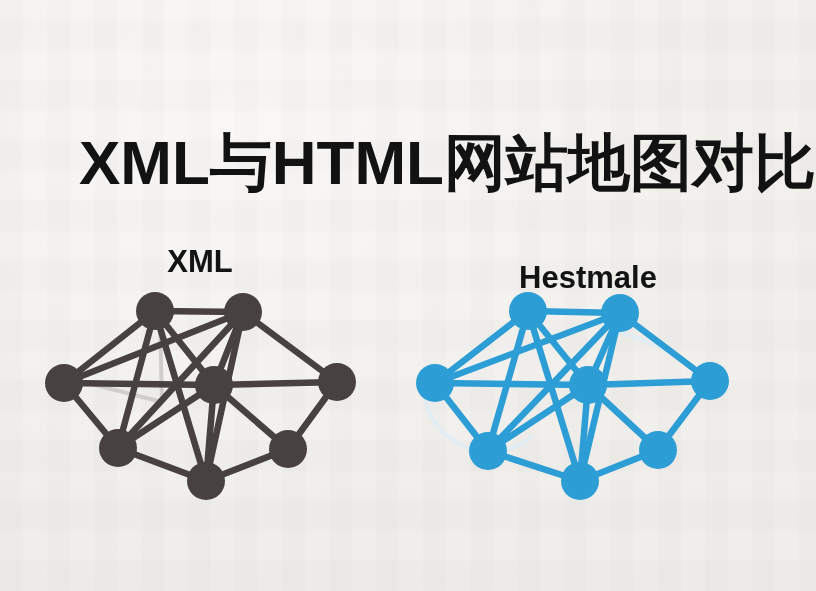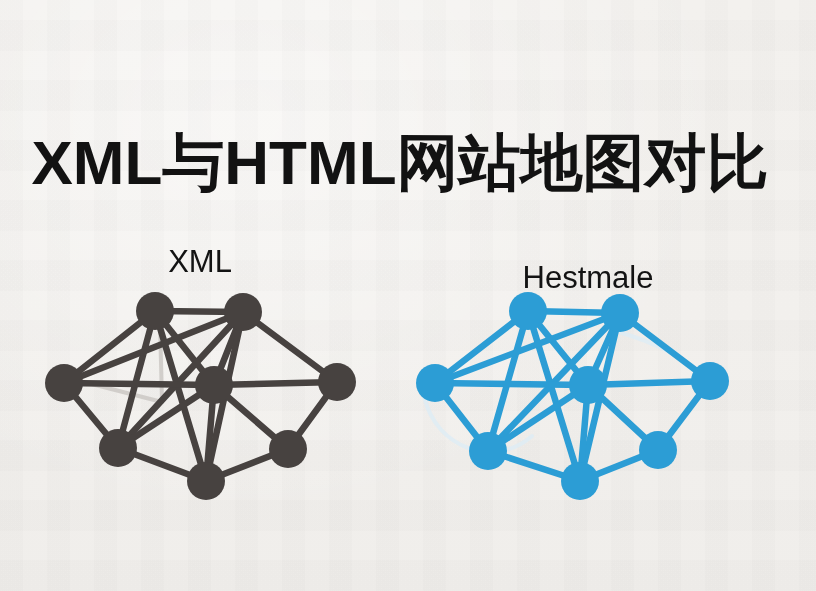--- a/index.html
+++ b/index.html
@@ -23,38 +23,38 @@
     position: absolute;
     inset: 0;
     background:
       repeating-linear-gradient(90deg, rgba(0,0,0,0.012) 0 23px, rgba(255,255,255,0.02) 23px 47px),
       repeating-linear-gradient(0deg, rgba(0,0,0,0.010) 0 31px, rgba(255,255,255,0.018) 31px 60px);
     pointer-events: none;
   }
   .title {
     position: absolute;
     left: 0;
-    right: 16px;
+    right: 0;
     top: 124px;
     margin: 0;
-    text-align: center;
+    text-align: right;
     font-size: 62px;
     line-height: 78px;
     font-weight: 900;
     letter-spacing: 0px;
     color: #121212;
   }
   .graph-label {
     position: absolute;
     top: 242px;
     width: 340px;
     text-align: center;
     font-size: 31px;
     line-height: 40px;
-    font-weight: 400;
+    font-weight: 700;
     color: #131313;
   }
   .label-left  { left: 30px; }
   .label-right { left: 418px; margin-top: 16px; }
   .graph {
     position: absolute;
     top: 278px;
     width: 340px;
     height: 240px;
   }

